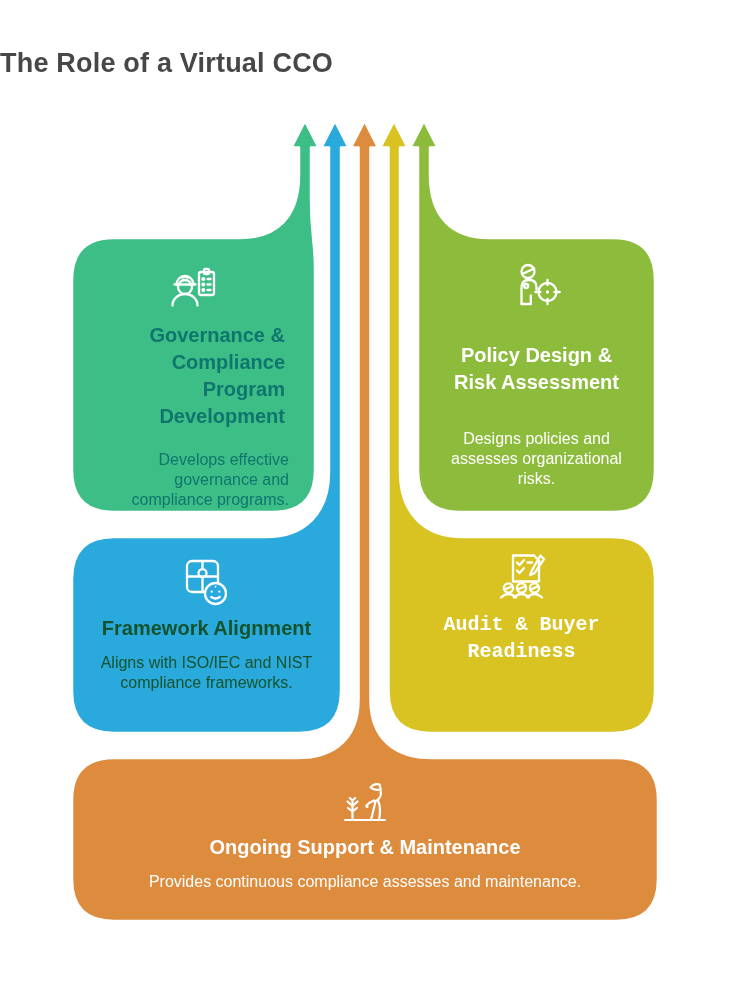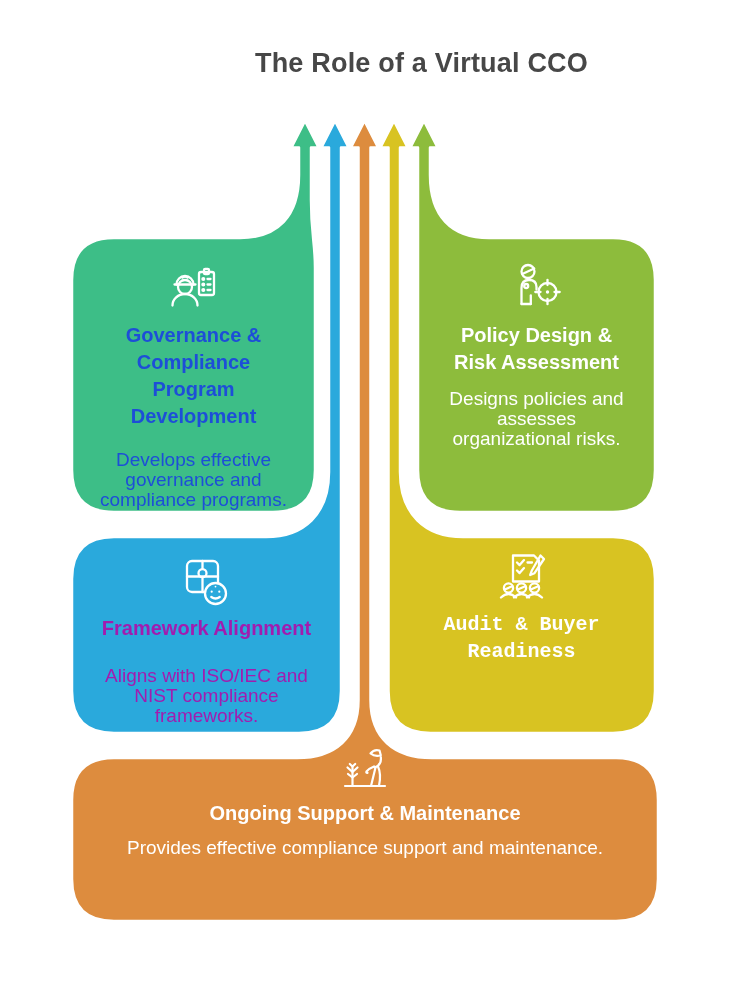--- a/index.html
+++ b/index.html
@@ -1,50 +1,50 @@
 <!DOCTYPE html>
 <html><head>
 <meta charset="utf-8">
 <style>
   html,body{margin:0;padding:0;background:#ffffff;}
   .stage{
     position:relative;width:732px;height:1002px;overflow:hidden;
     font-family:"Liberation Sans",sans-serif;background:#ffffff;
   }
   .main-title{
-    position:absolute;left:0;top:48px;width:588px;text-align:right;
+    position:absolute;left:0;top:48px;width:588px;text-align:left;
     font-size:27px;font-weight:700;letter-spacing:0.2px;
   }
   .flow-svg{position:absolute;left:0;top:0;}
   .card-text{
     position:absolute;display:flex;flex-direction:column;align-items:center;
     text-align:center;color:#ffffff;
   }
   .card-title{font-weight:700;font-size:20px;line-height:27px;margin:0;}
-  .card-desc{font-size:19px;line-height:20px;margin:0;font-weight:400;}
+  .card-desc{font-size:16px;line-height:20px;margin:0;font-weight:400;}
   .icon{display:block;}
   .icon *{vector-effect:none;}
   
   .c-governance{left:72px;top:238px;width:243px;height:274px;}
   .c-governance .icon{margin-top:22px;}
   .c-governance .card-title{margin-top:10px;padding:0 30px;}
   .c-governance .card-desc{margin-top:20px;padding:0 26px;}
-  .c-policy{left:418px;top:238px;width:237px;height:274px;}
+  .c-policy{left:418px;top:238px;width:237px;height:274px;gap:20px;}
   .c-policy .icon{margin-top:20px;}
   .c-policy .card-title{margin-top:8px;padding:0 22px;}
   .c-policy .card-desc{margin-top:13px;padding:0 24px;}
   .c-framework{left:72px;top:537px;width:269px;height:196px;}
   .c-framework .icon{margin-top:16px;}
   .c-framework .card-title{margin-top:8px;}
-  .c-framework .card-desc{margin-top:24px;padding:0 24px;}
+  .c-framework .card-desc{margin-top:11px;padding:0 24px;}
   .c-audit{left:388px;top:537px;width:267px;height:196px;}
   .c-audit .icon{margin-top:11px;}
   .c-audit .card-title{margin-top:5px;padding:0 48px;font-family:Liberation Mono, monospace;}
   .c-audit .card-desc{margin-top:10px;padding:0 24px;}
-  .c-ongoing{left:72px;top:724px;width:586px;height:163px;}
+  .c-ongoing{left:72px;top:758px;width:586px;height:163px;}
   .c-ongoing .icon{margin-top:16px;}
   .c-ongoing .card-title{margin-top:10px;}
   .c-ongoing .card-desc{margin-top:11px;}
 </style>
 </head>
 <body>
 
 <div class="stage">
 
   <div class="main-title" style="color: rgb(71, 71, 71);">The Role of a Virtual CCO</div>
@@ -63,21 +63,21 @@
       <path d="M394 121 L407.5 147.5 L400 147.5 L400 472 C400 514 425 537 463 537
                L613 537 Q655 537 655 579 L655 691 Q655 733 613 733 L430.5 733
                Q388.5 733 388.5 691 L388.5 147.5 L380.5 147.5 Z" fill="#D8C322"></path>
       <path d="M364.5 121 L378 147.5 L370.5 147.5 L370.5 700 C370.5 738 394 758 432 758
                L616 758 Q658 758 658 800 L658 879 Q658 921 616 921 L114 921
                Q72 921 72 879 L72 800 Q72 758 114 758 L297 758
                C335 758 358.5 738 358.5 700 L358.5 147.5 L351 147.5 Z" fill="#DD8C3E"></path>
     </g>
   </svg>
 
-  <div class="card-text c-governance" style="color: #1d4ed8;">
+  <div class="card-text c-governance" style="color: #0f766e; text-align: right;">
     <svg class="icon" width="56" height="52" viewBox="0 0 56 52">
       <g fill="none" stroke="#fff" stroke-width="2.3" stroke-linecap="round" stroke-linejoin="round">
         <circle cx="19" cy="27" r="7"></circle>
         <path d="M10.5 24.5 A 8.5 8.5 0 0 1 27.5 24.5"></path>
         <path d="M8.5 24.5 H 29.5"></path>
         <path d="M16.5 17.5 Q 19 15.8 21.5 17.5"></path>
         <path d="M6.5 45.5 A 12.5 11.5 0 0 1 31.5 45.5"></path>
         <rect x="33" y="12" width="15" height="23" rx="2"></rect>
         <rect x="38" y="8.8" width="5" height="5.4" rx="1.2"></rect>
         <path d="M41.5 19 H 44.5 M41.5 24.5 H 44.5 M41.5 30 H 44.5"></path>
@@ -101,21 +101,21 @@
         <circle cx="17.2" cy="28" r="2"></circle>
         <circle cx="38.5" cy="34" r="9"></circle>
         <path d="M38.5 21.8 V 27 M38.5 41 V 46.2 M26.3 34 H 31.5 M45.5 34 H 50.7"></path>
         <circle cx="38.5" cy="34" r="1.7" fill="#fff" stroke="none"></circle>
       </g>
     </svg>
     <h2 class="card-title">Policy Design &amp; Risk Assessment</h2>
     <p class="card-desc">Designs policies and assesses organizational risks.</p>
   </div>
 
-  <div class="card-text c-framework" style="color: #a21caf;">
+  <div class="card-text c-framework" style="color: #14532d;">
     <svg class="icon" width="56" height="54" viewBox="0 0 56 54">
       <g fill="none" stroke="#fff" stroke-width="2.3" stroke-linecap="round" stroke-linejoin="round">
         <rect x="8" y="8" width="31" height="31" rx="5"></rect>
         <path d="M23.5 8 V 15.5 M23.5 25.5 V 39 M8 23.5 H 39"></path>
         <circle cx="23.5" cy="20.2" r="4"></circle>
         <circle cx="36.5" cy="40.5" r="10.5" fill="#2AA9DC"></circle>
         <circle cx="32.7" cy="38.7" r="1.1" fill="#fff" stroke="none"></circle>
         <circle cx="40.3" cy="38.7" r="1.1" fill="#fff" stroke="none"></circle>
         <circle cx="36.5" cy="33.6" r="0.9" fill="#fff" stroke="none"></circle>
         <path d="M32.3 44 Q 36.5 47 40.7 44"></path>
@@ -149,16 +149,16 @@
         <path d="M15.5 46 V 26.5"></path>
         <path d="M15.5 32 L 10.5 27.5 M15.5 32 L 20.5 27.5 M15.5 37.5 L 11 34 M15.5 37.5 L 20 34 M15.5 26.5 L 12.8 24 M15.5 26.5 L 18.2 24"></path>
         <path d="M33.5 13.5 Q 37 9 42.5 10.5 L 43.8 15.3 Q 38 17 33.5 13.5 Z"></path>
         <path d="M43.8 17 Q 44.8 25 37.5 27.5"></path>
         <path d="M37 26.5 Q 32 28.5 29.5 31.5 Q 28.8 33 30.5 32.8"></path>
         <path d="M38.5 27.5 L 34 46"></path>
         <path d="M41 26.5 Q 44.5 34 42 46"></path>
       </g>
     </svg>
     <h2 class="card-title">Ongoing Support &amp; Maintenance</h2>
-    <p class="card-desc">Provides effective compliance support and maintenance.</p>
+    <p class="card-desc">Provides continuous compliance assesses and maintenance.</p>
   </div>
 
 </div>
 
 </body></html>

